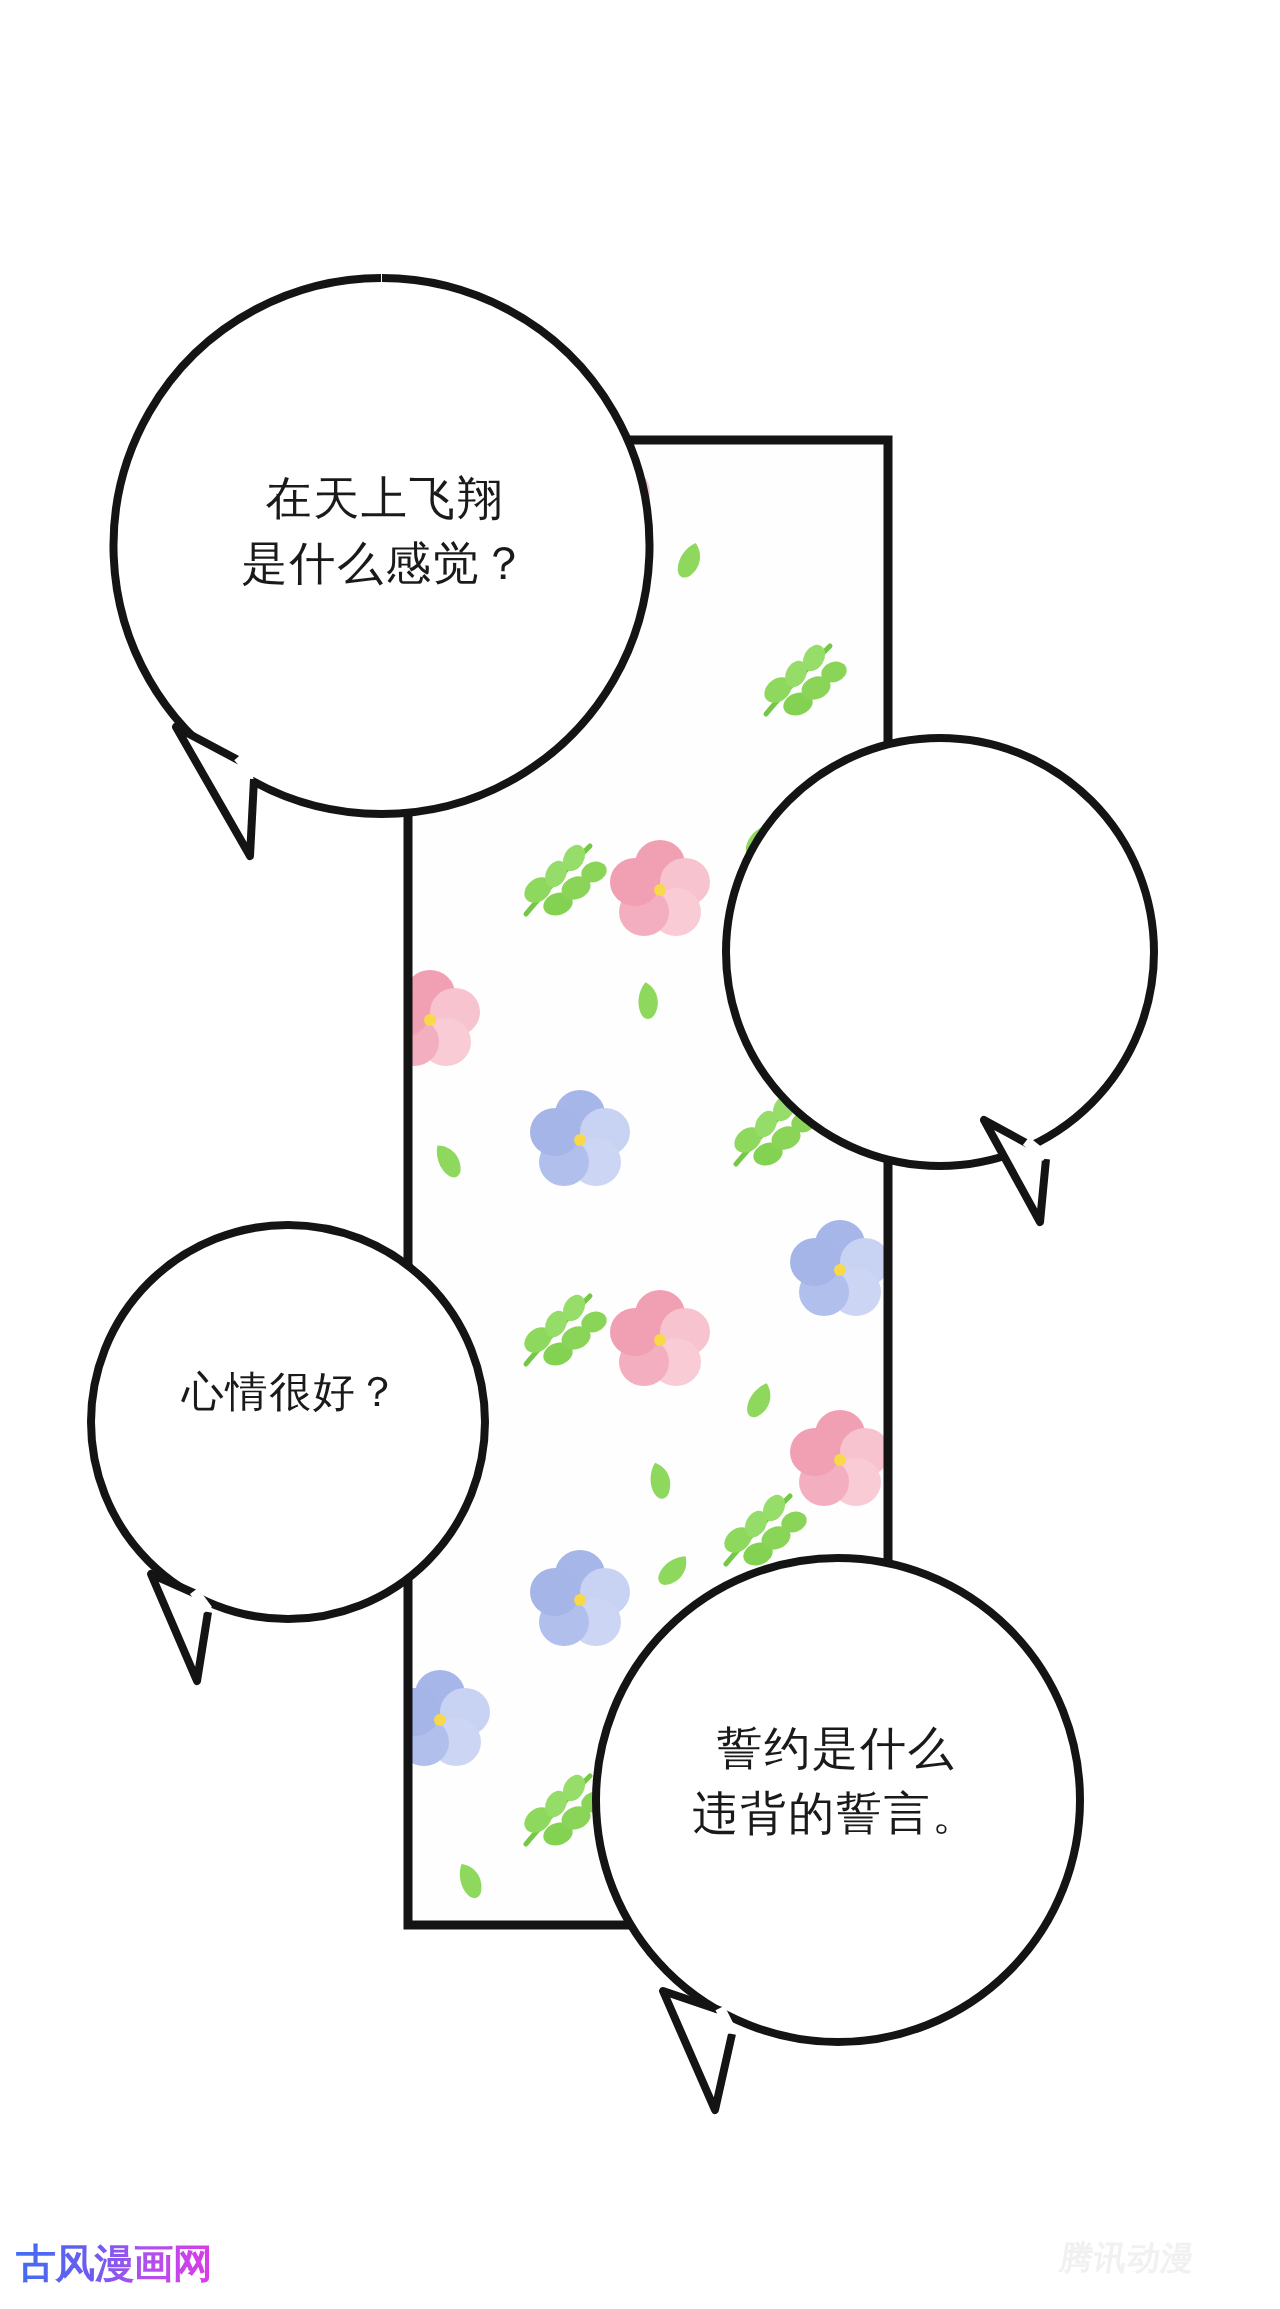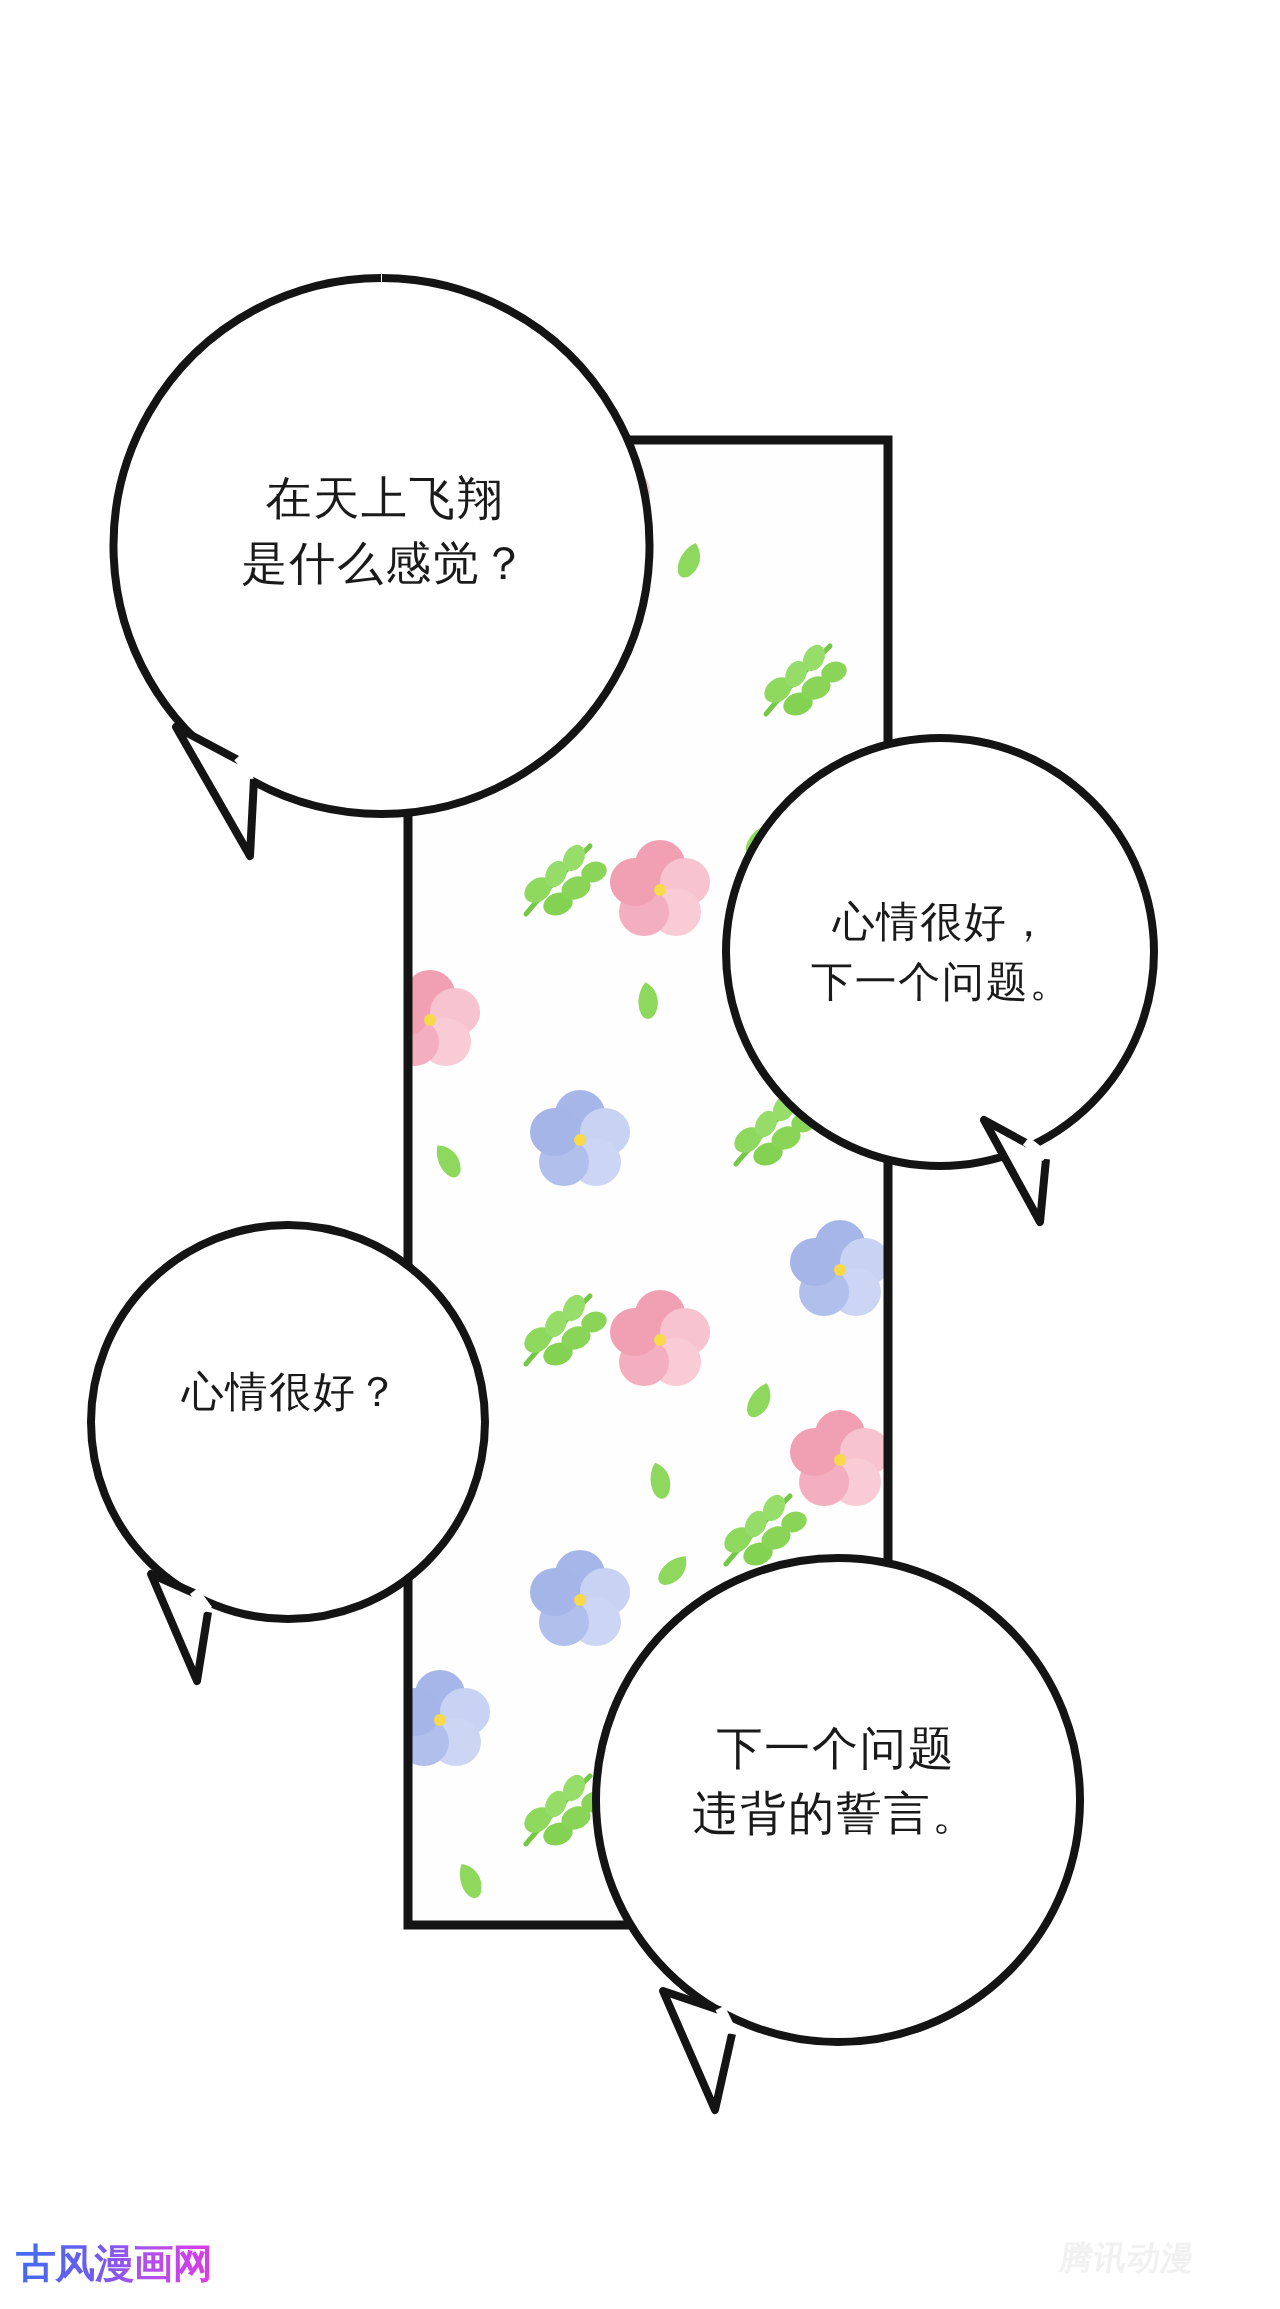--- a/index.html
+++ b/index.html
@@ -180,22 +180,20 @@
       <circle cx="838" cy="1800" r="242" fill="#ffffff"></circle>
       <path d="M724,2012 L664,1992 L714,2108 L730,2036 Z" fill="#ffffff"></path>
       <circle cx="838" cy="1800" r="242" fill="none" stroke="#141414" stroke-width="8"></circle>
       <path d="M722,2011 L663,1991 L715,2110 L732,2034" fill="#ffffff" stroke="#141414" stroke-width="8" stroke-linejoin="round"></path>
       <path d="M720,2008 L732,2032" stroke="#ffffff" stroke-width="10"></path>
     </g>
   </svg>
 
   <div class="bubble-text" id="t1">在天上飞翔
 是什么感觉？</div>
-  <div class="bubble-text" id="t2">心情很好，
-下一个问题。</div>
   <div class="bubble-text" id="t3">心情很好？</div>
-  <div class="bubble-text" id="t4">下一个问题
+  <div class="bubble-text" id="t4">誓约是什么
 违背的誓言。</div>
 
   <div class="watermark-left">古风漫画网</div>
   <div class="watermark-right">腾讯动漫</div>
 
 </div>
 
 </body></html>

